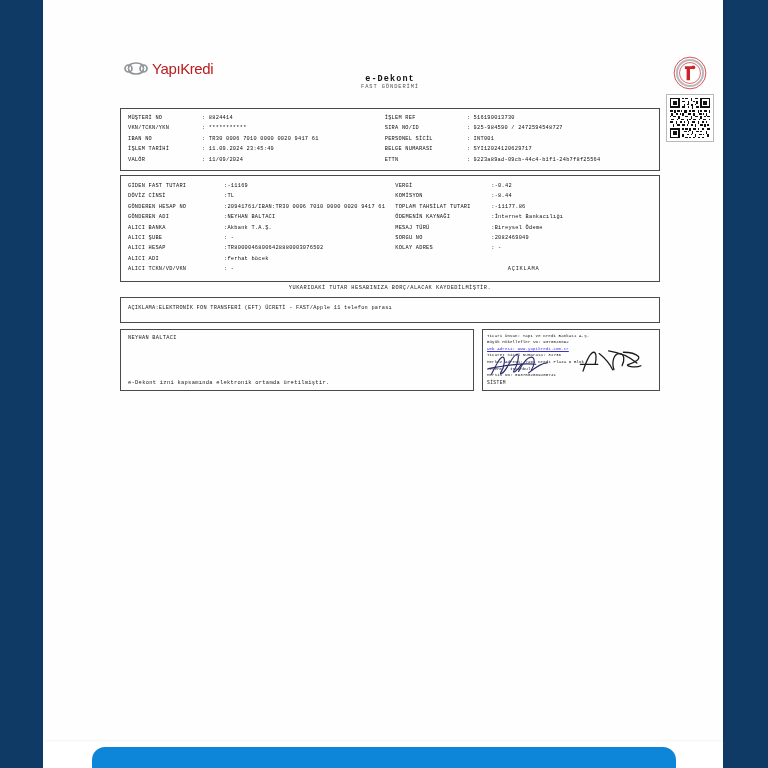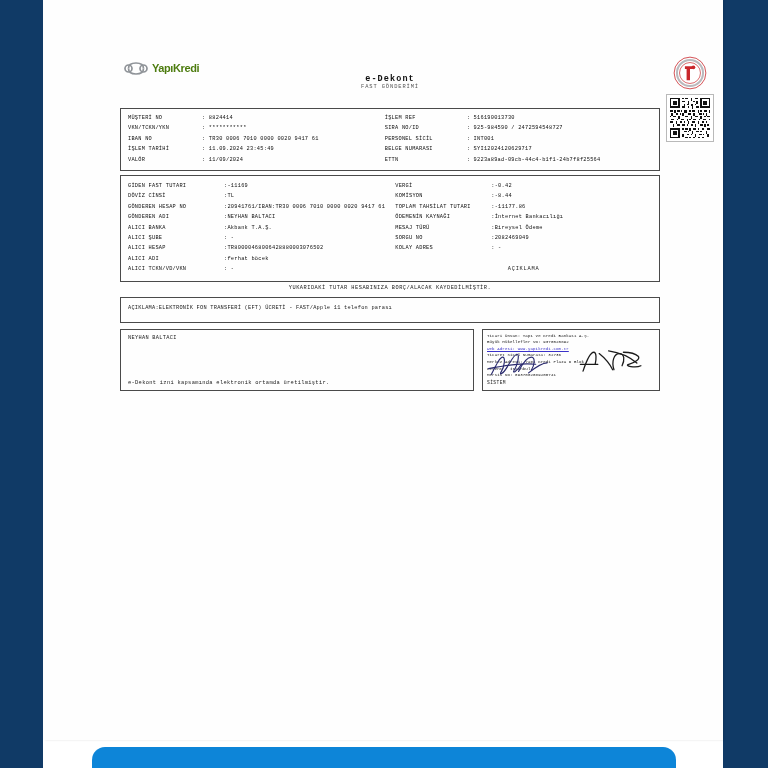--- a/index.html
+++ b/index.html
@@ -37,22 +37,22 @@
 
   
   .doc-head {
     position: relative;
     height: 46px;
   }
   .brand { position: absolute; left: 3px; top: 3px; display: flex; align-items: center; gap: 3px; }
   .brand-mark { width: 26px; height: 15px; display: block; }
   .brand-text {
     font-family: "Liberation Sans", sans-serif;
-    font-size: 11px; font-weight: 700; letter-spacing: -0.4px;
-    color: #4d7c0f; line-height: 1;
+    font-size: 15px; font-weight: 400; letter-spacing: -0.4px;
+    color: #b91c1c; line-height: 1;
   }
   .doc-title {
     position: absolute; left: 0; right: 0; top: 16px;
     text-align: center;
     font-size: 8.5px; font-weight: 700; letter-spacing: 1.1px;
     color: #111;
   }
   .doc-subtitle {
     position: absolute; left: 0; right: 0; top: 26px;
     text-align: center;

